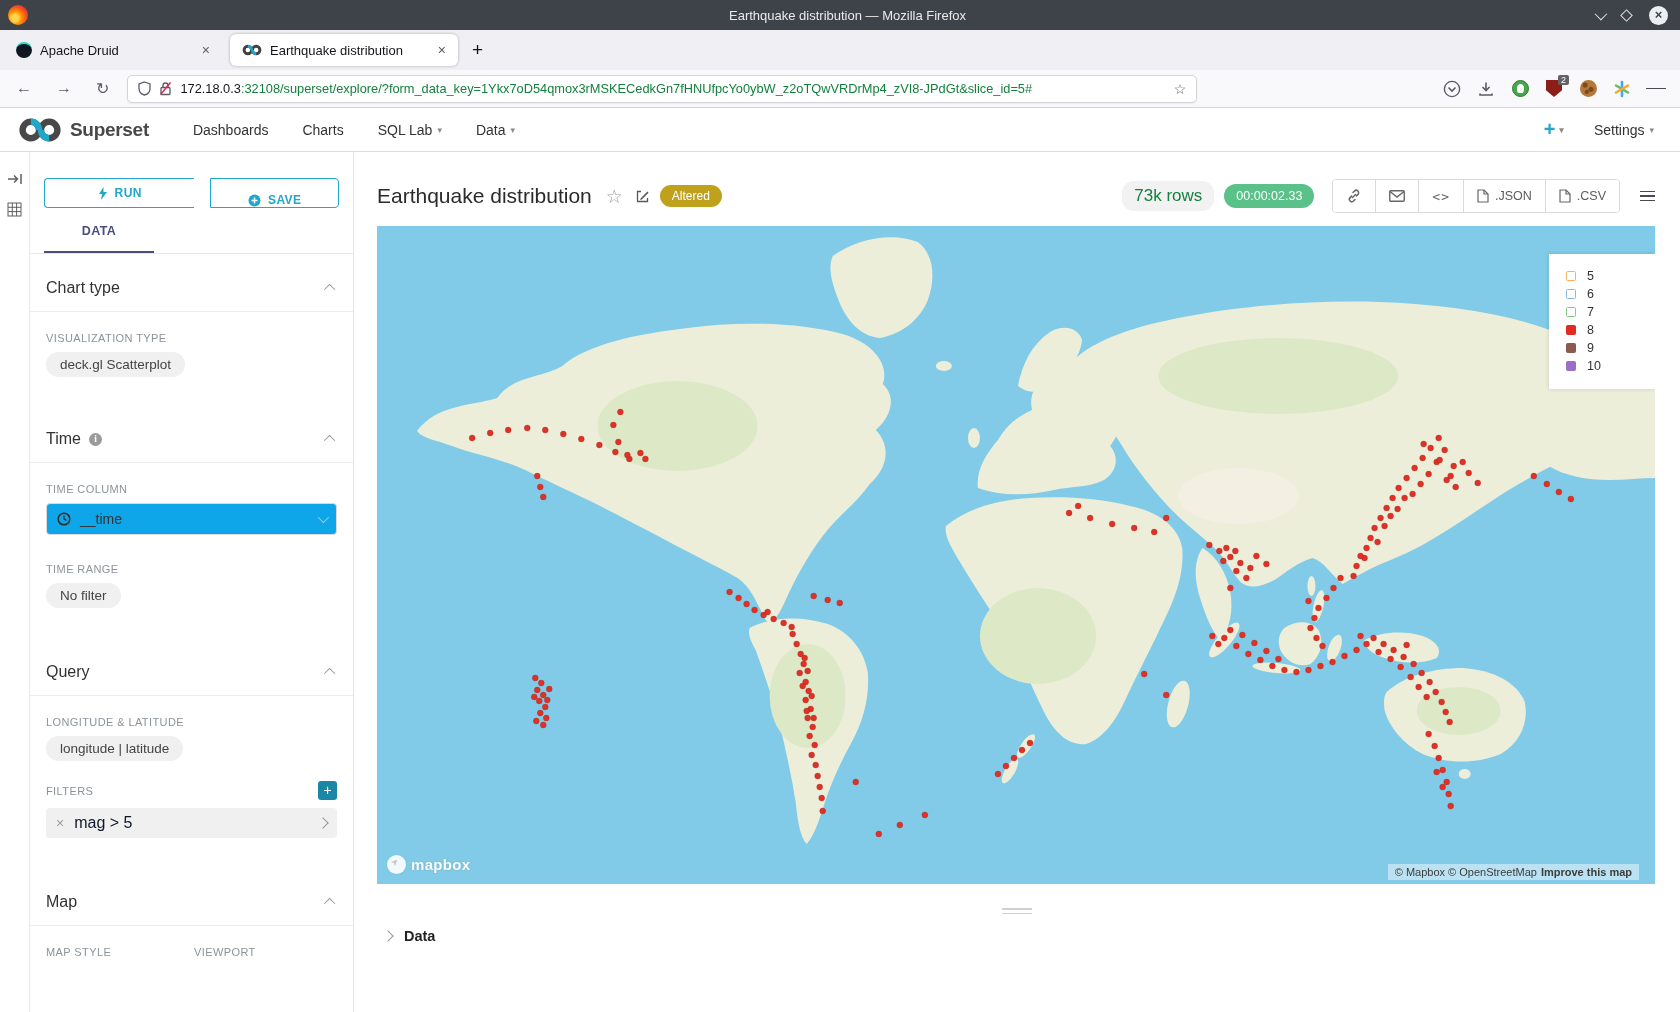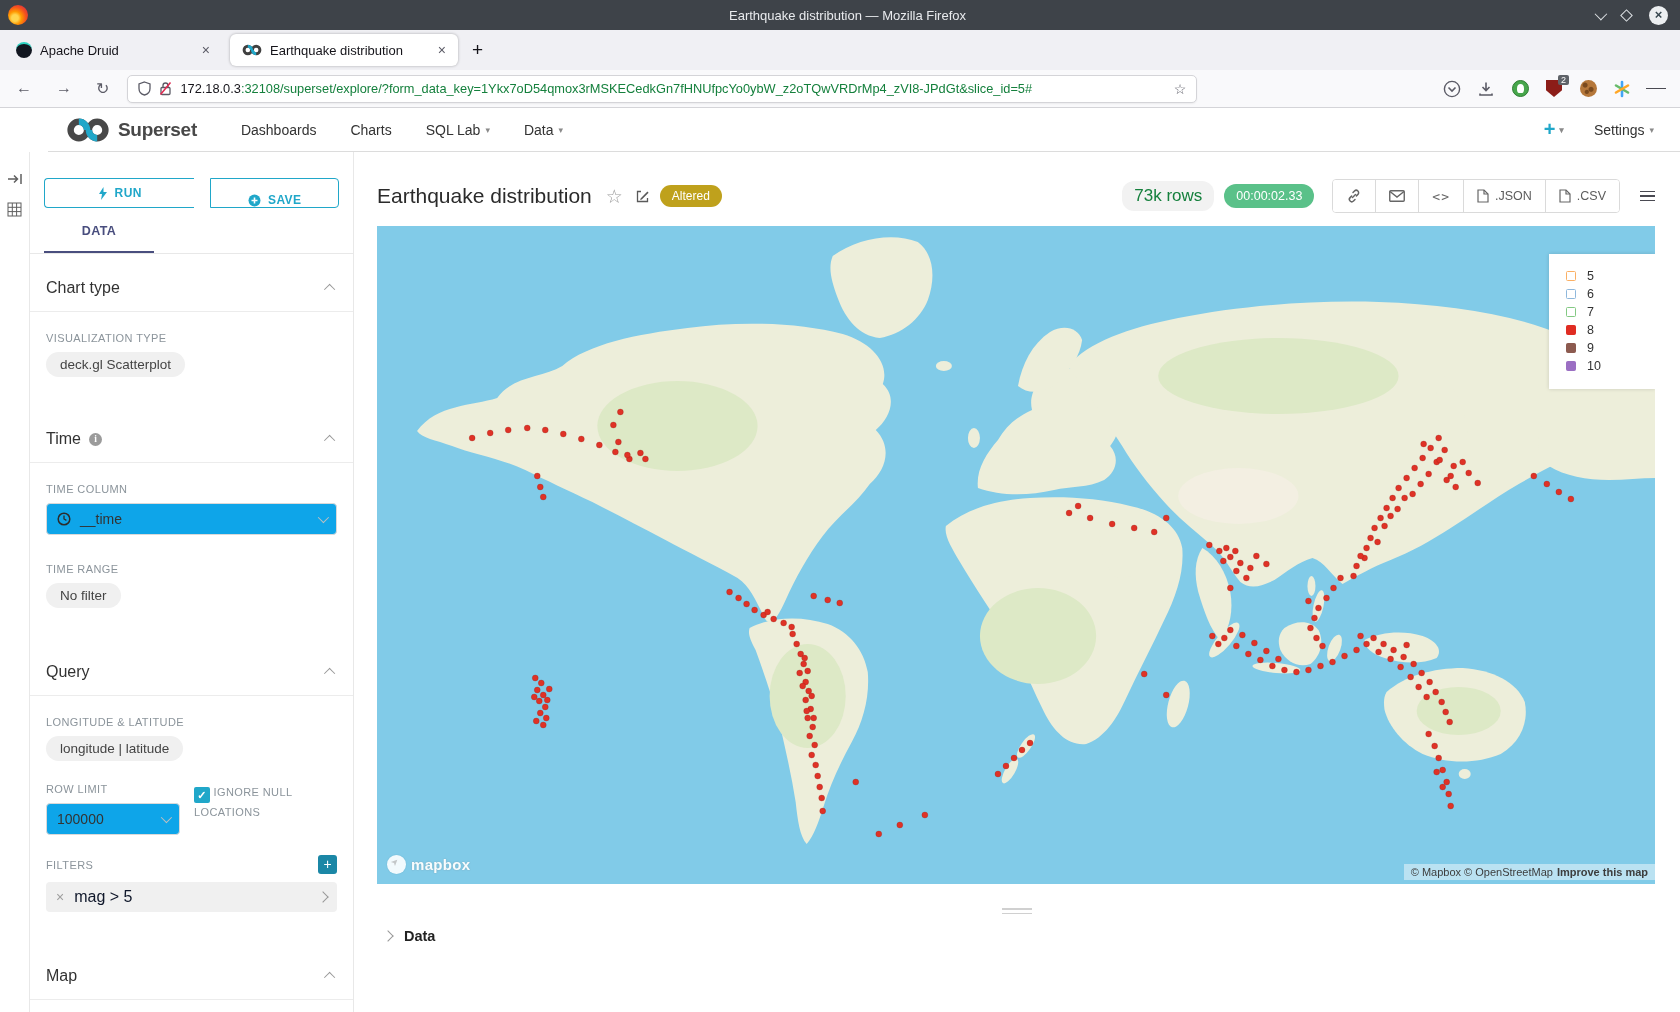--- a/index.html
+++ b/index.html
@@ -37,21 +37,21 @@
   .ext { position:relative; width:20px; height:20px; display:flex; align-items:center; justify-content:center; }
   .badger { width:17px; height:17px; border-radius:50%; background:#47a64b; border:1px solid #2e7d32; }
   .badger::after { content:""; display:block; width:7px; height:9px; margin:3px auto 0; background:#fff; border-radius:50% 50% 40% 40%; }
   .ublock { width:16px; height:17px; background:#8c1d18; clip-path:polygon(0 0,100% 0,100% 60%,50% 100%,0 60%); }
   .ublock-badge { position:absolute; top:-4px; right:-5px; background:#5f6368; color:#fff; font-size:9px; padding:0 3px; border-radius:2px; }
   .cookie { width:17px; height:17px; border-radius:50%; background:#b5773a;
     background-image:radial-gradient(circle at 30% 30%, #7a4a1e 0 2px, transparent 3px), radial-gradient(circle at 65% 55%, #7a4a1e 0 2px, transparent 3px), radial-gradient(circle at 40% 70%, #7a4a1e 0 1.6px, transparent 2.6px); }
   .burger span { display:block; width:15px; height:1.8px; background:#4a4a52; margin:2.7px 0; }
 
   
-  .ss-navbar { height:44px; background:#fff; border-bottom:1px solid #dcdcdc; display:flex; align-items:center;margin-left:48px; }
+  .ss-navbar { height:44px; background:#fff; border-bottom:1px solid #dcdcdc; display:flex; align-items:center; }
   .brand { display:flex; align-items:center; gap:8px; padding:0 14px 0 18px; }
   .brand-name { font-size:19px; font-weight:bold; color:#484848; letter-spacing:-.3px; }
   .nav-items { display:flex; gap:34px; margin-left:30px; }
   .nav-item { font-size:14px; color:#333; display:flex; align-items:center; gap:5px; }
   .caret { font-size:9px; color:#8a8a8a; }
   .nav-right { margin-left:auto; display:flex; align-items:center; gap:30px; padding-right:26px; }
   .plus-menu { color:#20a7c9; font-size:20px; font-weight:bold; display:flex; align-items:center; gap:4px; }
 
   
   .app { display:flex; height:860px; }
@@ -111,21 +111,21 @@
   .map-wrap { position:relative; height:658px; margin:12px 25px 0 23px; overflow:hidden; }
   .map-canvas { position:absolute; inset:0; width:100%; height:100%; }
   .legend { position:absolute; top:28px; right:0; width:106px; background:#fff; padding:11px 8px 12px 17px; box-shadow:0 0 4px rgba(0,0,0,.15); }
   .legend-row { display:flex; align-items:center; gap:11px; margin:4px 0; }
   .swatch { width:10px; height:10px; border-radius:1.5px; border:1.6px solid transparent; }
   .legend-lab { font-size:12.5px; color:#333; }
   .mapbox-logo { position:absolute; left:10px; bottom:10px; display:flex; align-items:center; gap:5px; opacity:.95; }
   .mb-circle { width:19px; height:19px; border-radius:50%; background:rgba(255,255,255,.95); box-shadow:0 0 2px rgba(0,0,0,.12); position:relative; }
   .mb-circle::after { content:"➤"; position:absolute; left:4px; top:2px; font-size:9px; color:#c7c7c7; transform:rotate(-45deg); }
   .mb-word { color:#fff; font-size:15px; font-weight:bold; letter-spacing:.3px; text-shadow:0 0 2px rgba(120,120,120,.45); }
-  .attrib { position:absolute; right:0; bottom:4px; background:rgba(255,255,255,.45); font-size:11px; color:#3d3d3d; padding:2px 7px; }
+  .attrib { position:absolute; right:16px; bottom:4px; background:rgba(255,255,255,.45); font-size:11px; color:#3d3d3d; padding:2px 7px; }
   .attrib b { margin-left:4px; }
 
   
   .drag-handle { width:30px; margin:24px auto 4px; }
   .drag-handle span { display:block; height:1.6px; background:#d0d0d0; margin:3px 0; }
   .data-row { display:flex; align-items:center; gap:12px; padding:10px 0 0 30px; }
   .data-label { font-size:14.5px; font-weight:bold; color:#222; }
 
   svg.icon { display:block; }
 </style>
@@ -318,35 +318,20 @@
       <span class="pill">No filter</span>
     </div>
 
     <div class="sec-head">
       <span class="sec-title">Query</span>
       <span class="chev up"></span>
     </div>
     <div class="sec-body" style="padding-bottom:30px;">
       <div class="flabel">LONGITUDE &amp; LATITUDE</div>
       <span class="pill">longitude | latitude</span>
-      <div class="q-grid">
-        <div class="q-col-l">
-          <div class="flabel">ROW LIMIT</div>
-          <div class="select">
-            <span>100000</span>
-            <span class="chev down"></span>
-          </div>
-        </div>
-        <div class="q-col-r">
-          <div class="cb-label">
-            <span class="cb checked">✓</span>
-            <span>IGNORE NULL LOCATIONS</span>
-          </div>
-        </div>
-      </div>
       <div class="filters-row">
         <span class="flabel" style="margin:0;">FILTERS</span>
         <span class="plus-btn">+</span>
       </div>
       <div class="filter-pill">
         <span class="filter-x">×</span>
         <span class="filter-txt">mag &gt; 5</span>
         <span class="chev right"></span>
       </div>
     </div>

